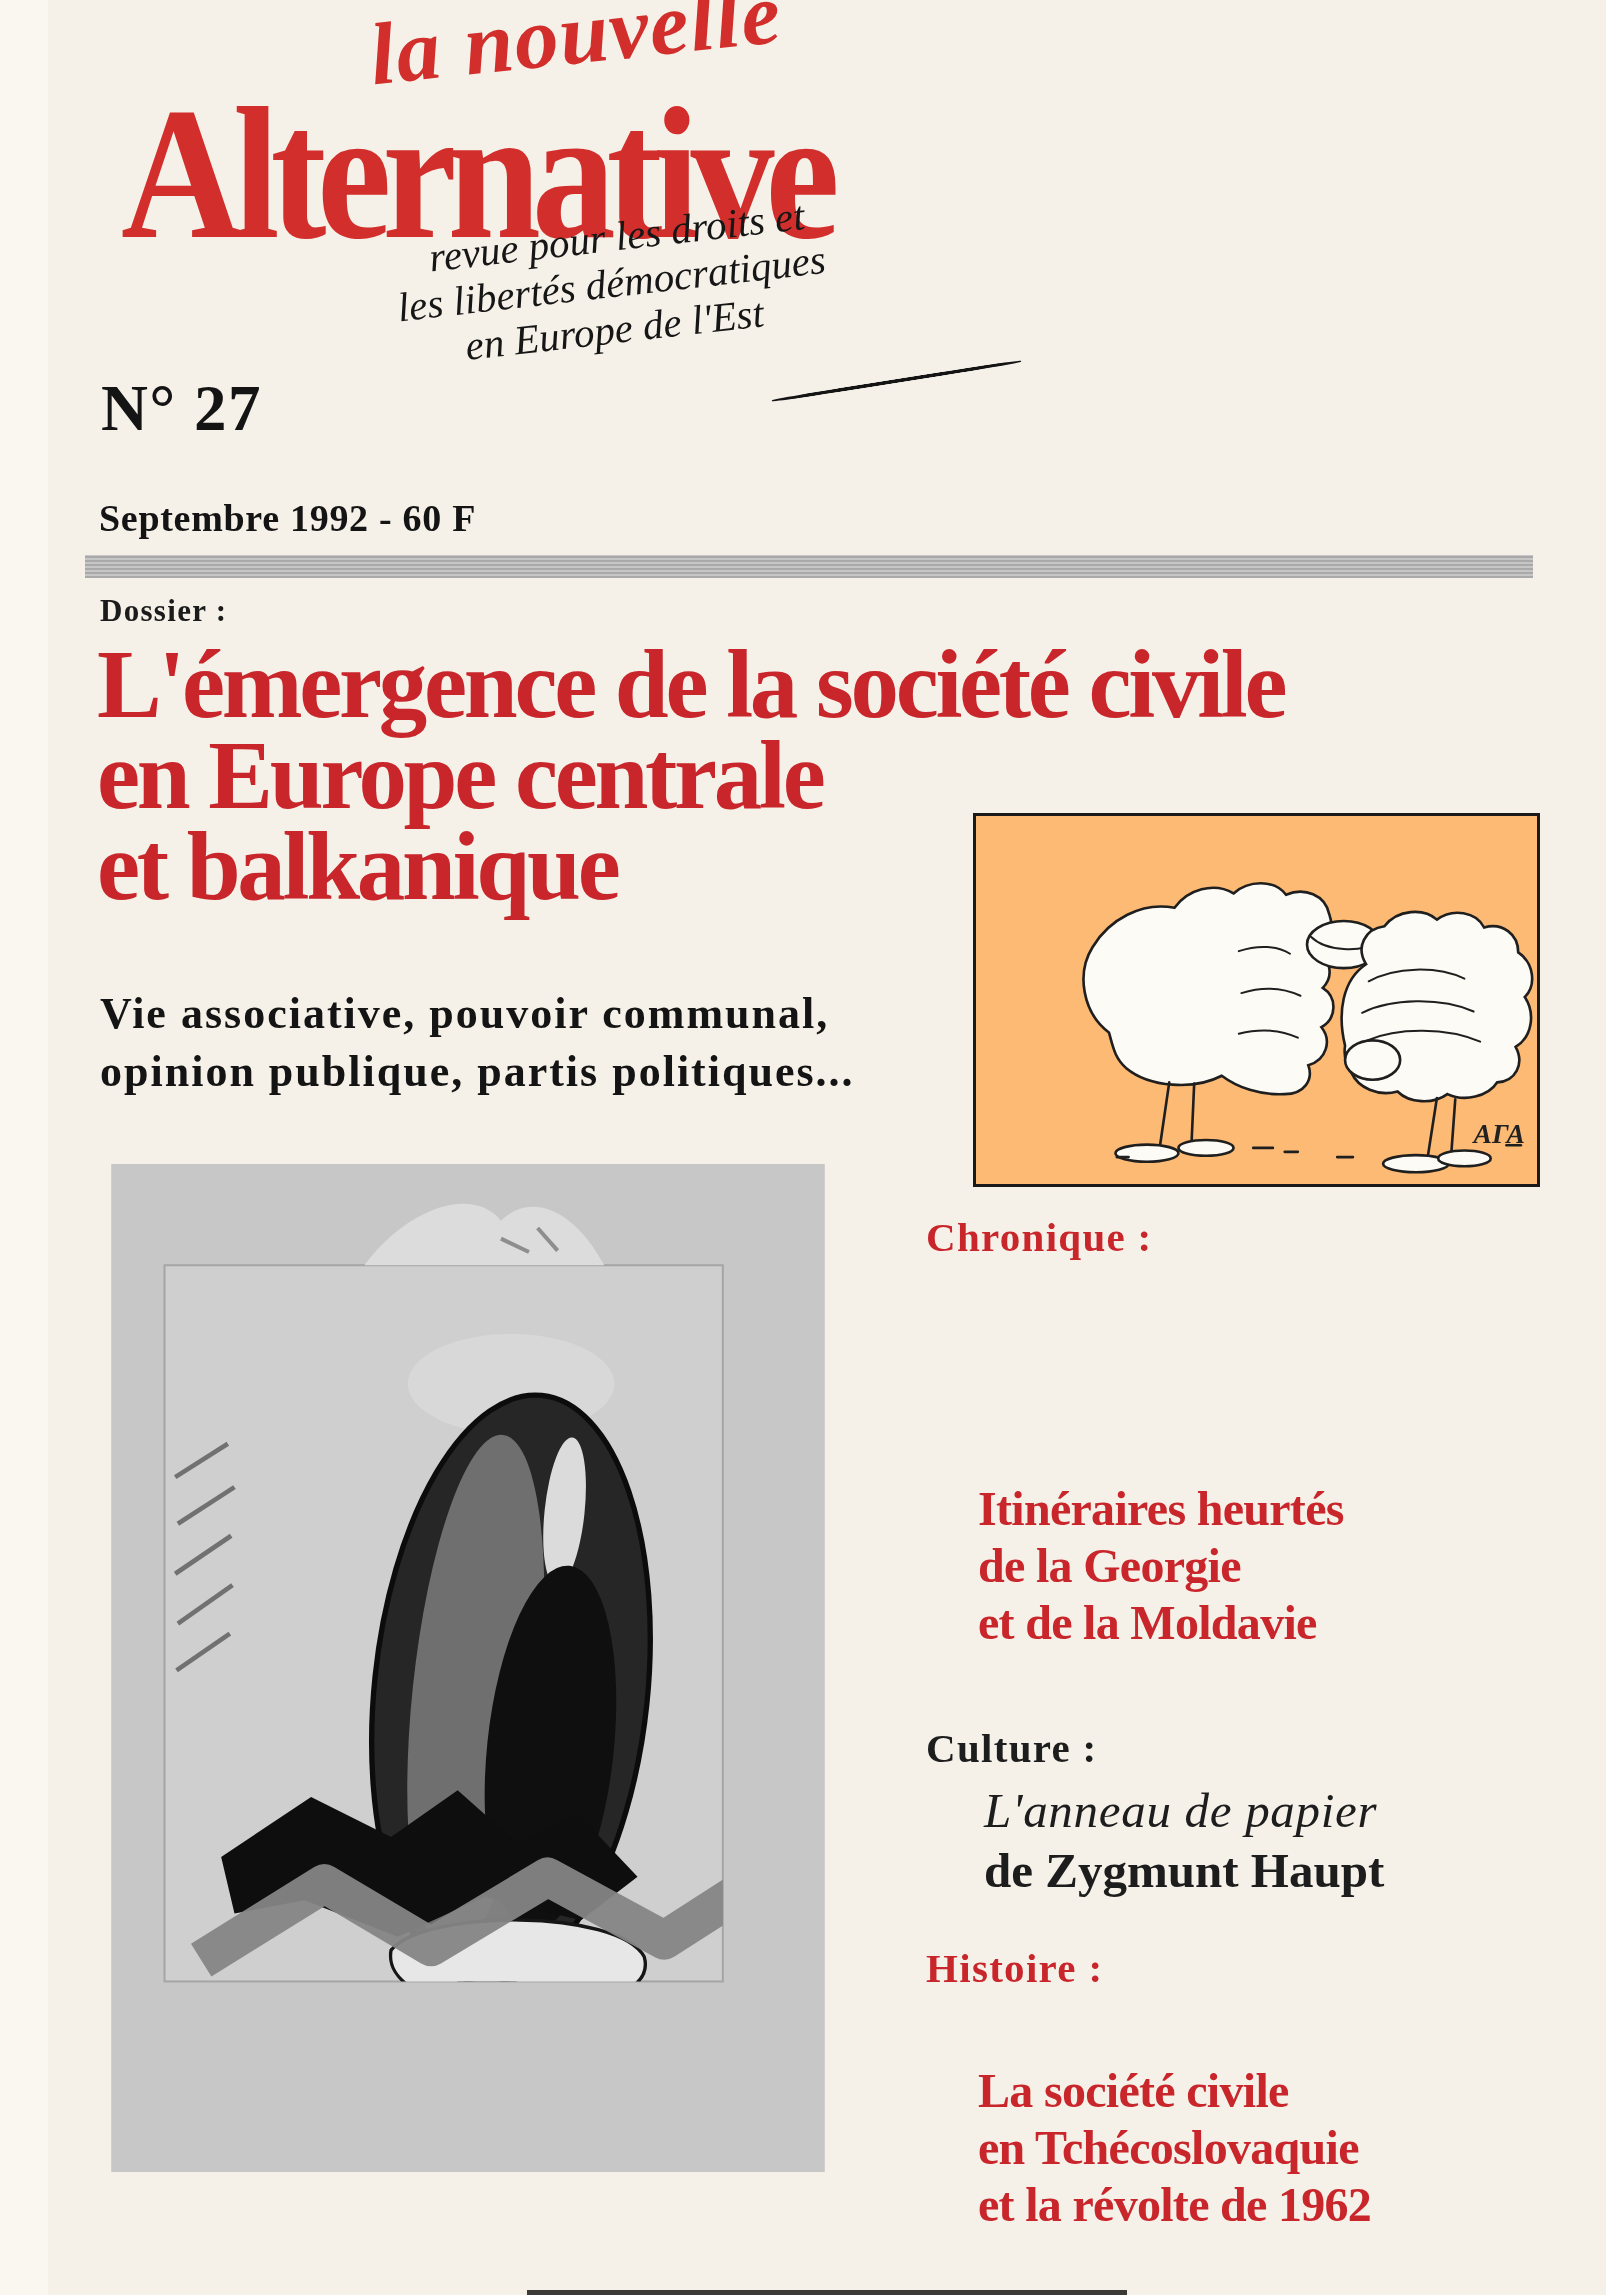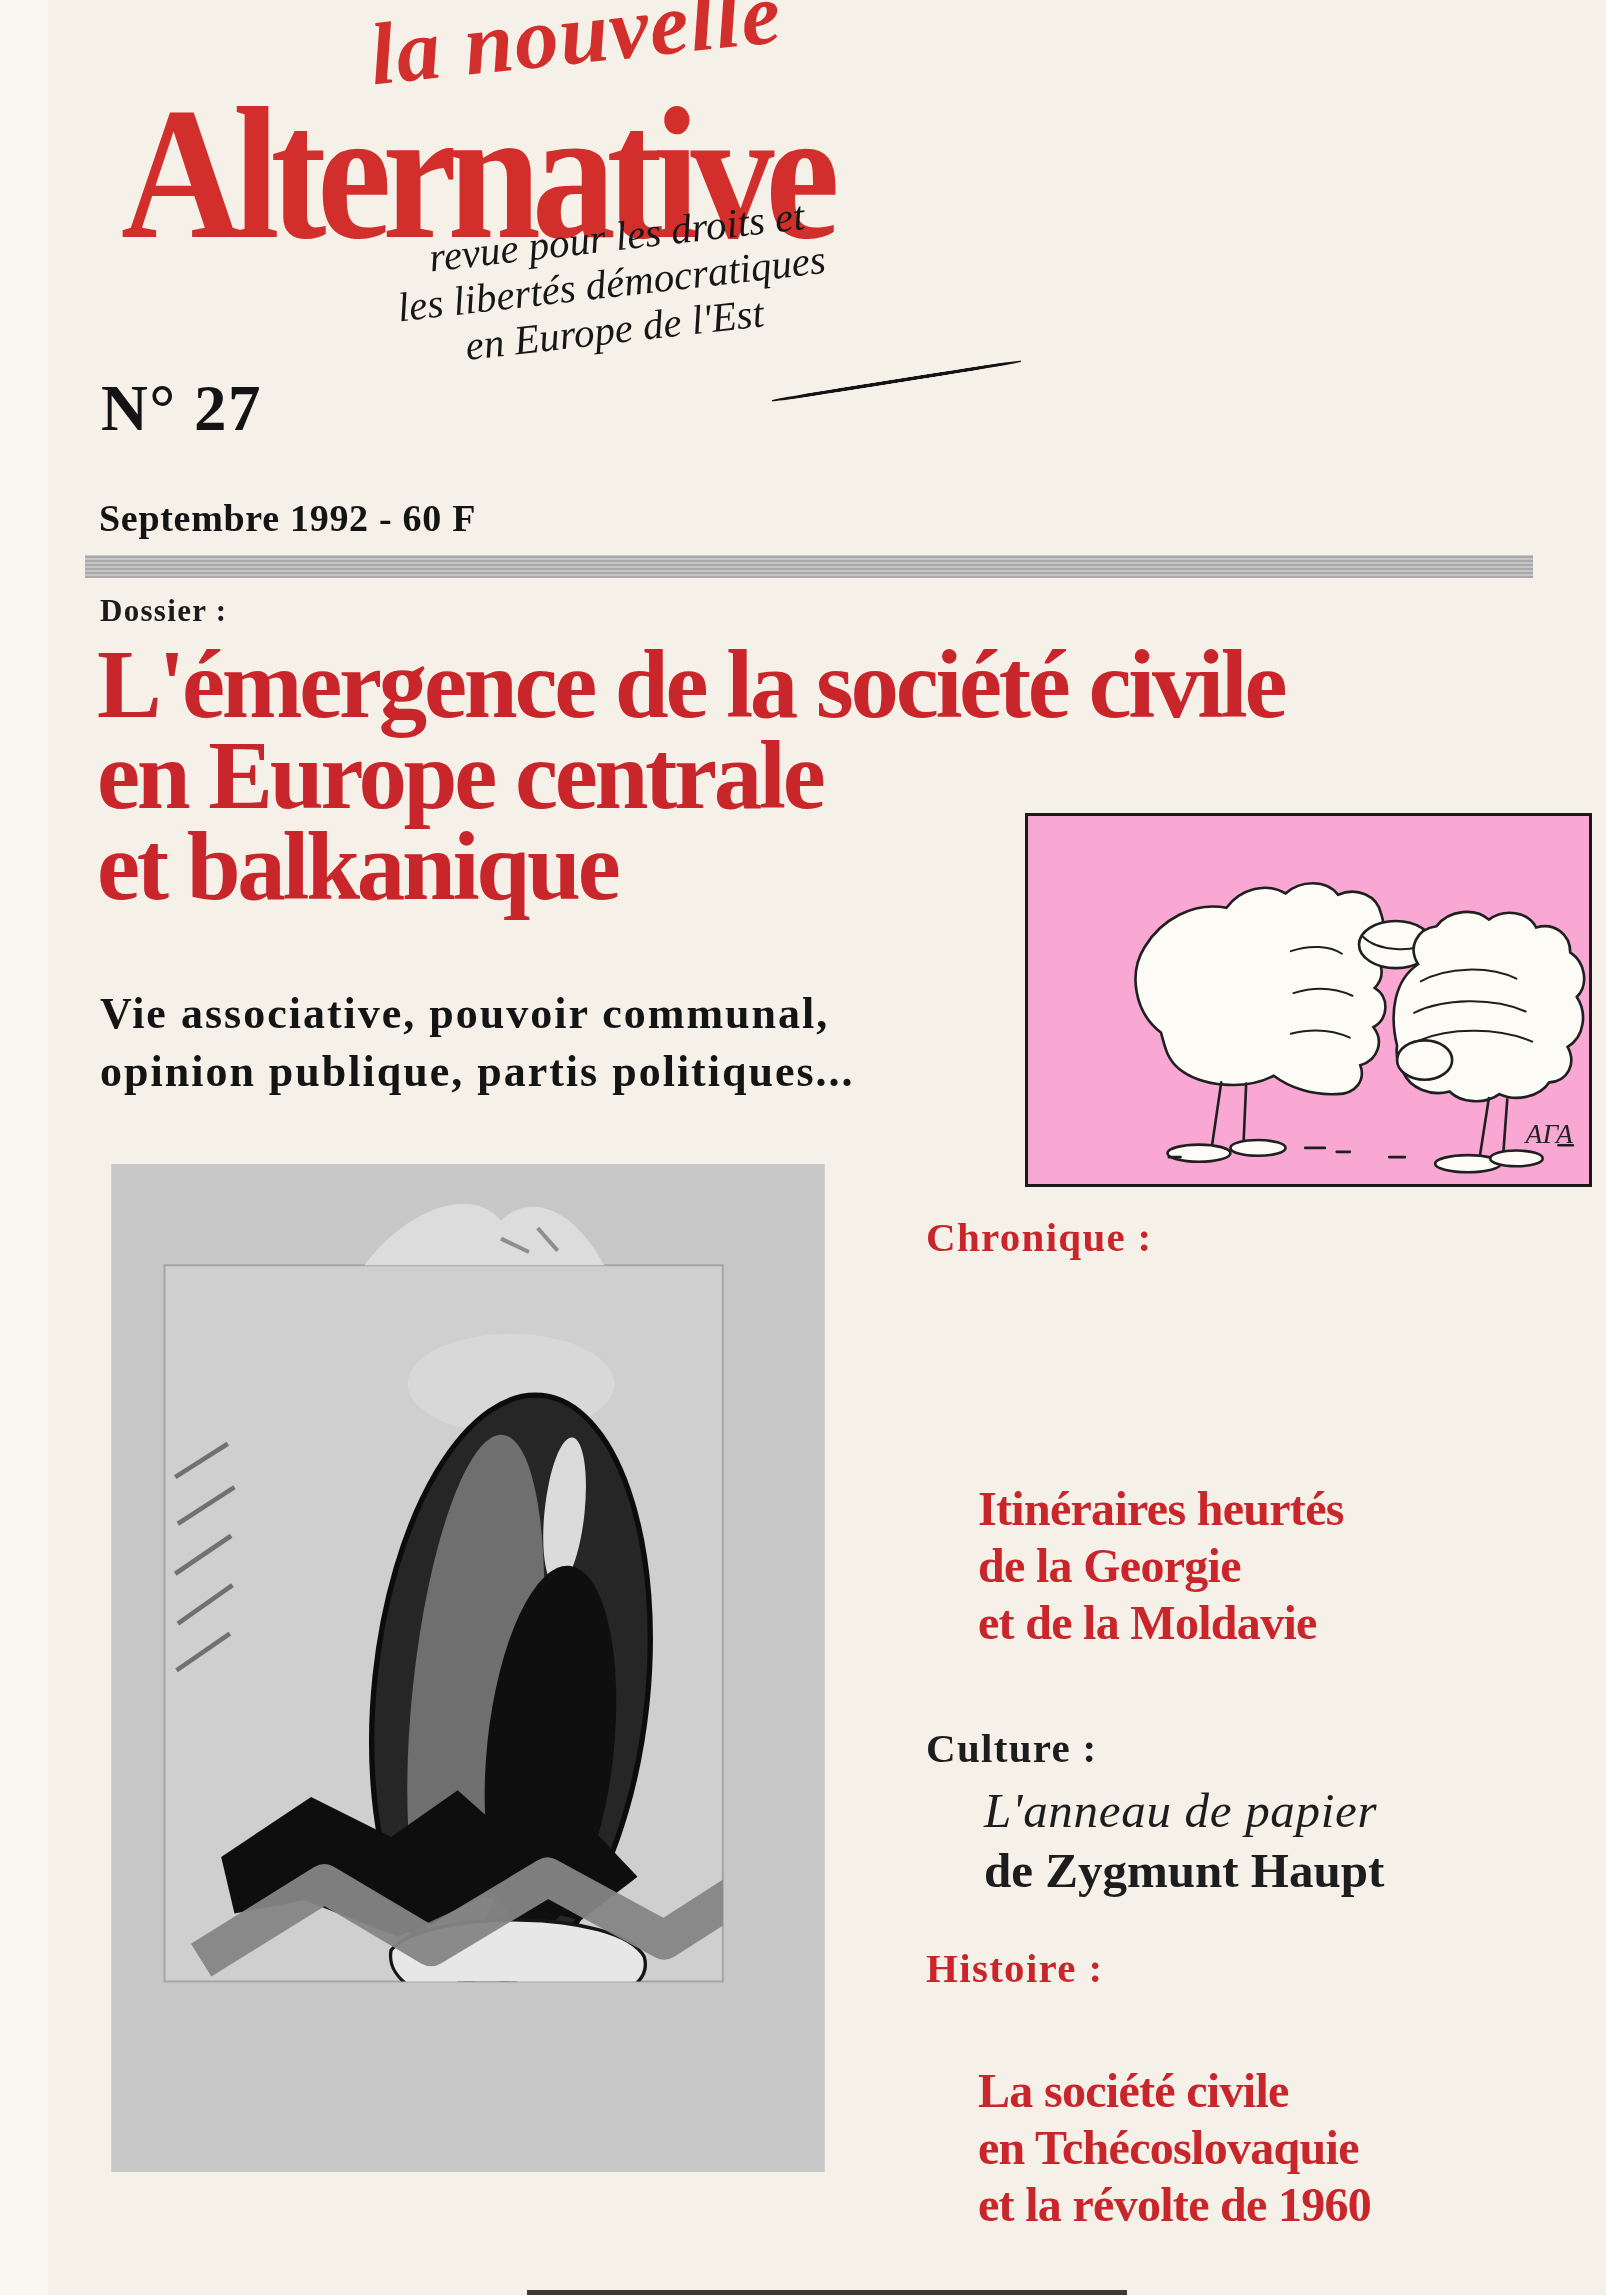--- a/index.html
+++ b/index.html
@@ -68,22 +68,22 @@
     position:absolute;left:100px;top:985px;
     font-weight:bold;font-size:44px;line-height:58px;
     color:#141414;letter-spacing:2px;white-space:nowrap;
   }
 
   
   .artwork{position:absolute;left:111px;top:1164px;width:714px;height:1008px;}
 
   
   .cartoon-box{
-    position:absolute;left:1025px;top:813px;width:567px;height:374px;
-    background:#f9a8d4;border:3.3px solid #1a1a1a;box-sizing:border-box;
+    position:absolute;left:973px;top:813px;width:567px;height:374px;
+    background:#fdba74;border:3.3px solid #1a1a1a;box-sizing:border-box;font-weight:bold;
   }
   .cartoon-box svg{position:absolute;left:0;top:0;width:100%;height:100%;}
 
   
   .section-label{position:absolute;font-weight:bold;font-size:41px;letter-spacing:1.3px;white-space:nowrap;}
   .label-red{color:#c9262c;}
   .label-black{color:#1d1d1d;}
   .toc-item{position:absolute;font-weight:bold;font-size:48px;line-height:57px;letter-spacing:-0.7px;color:#c9262c;white-space:nowrap;}
   .toc-item-black{position:absolute;font-size:49px;line-height:60px;color:#1d1d1d;white-space:nowrap;}
   .toc-item-black .it{font-style:italic;font-weight:normal;letter-spacing:0.7px;}
@@ -253,18 +253,18 @@
   <div class="section-label label-black pos-culture-label">Culture :</div>
   <div class="toc-item-black pos-culture-item">
     <div class="it">L'anneau de papier</div>
     <div class="bd">de Zygmunt Haupt</div>
   </div>
 
   <div class="section-label label-red pos-histoire-label">Histoire :</div>
   <div class="toc-item pos-histoire-item">
     <div>La société civile</div>
     <div>en Tchécoslovaquie</div>
-    <div>et la révolte de 1960</div>
+    <div>et la révolte de 1962</div>
   </div>
 
   <div class="scan-artifact"></div>
 </div>
 
 
 </body></html>

